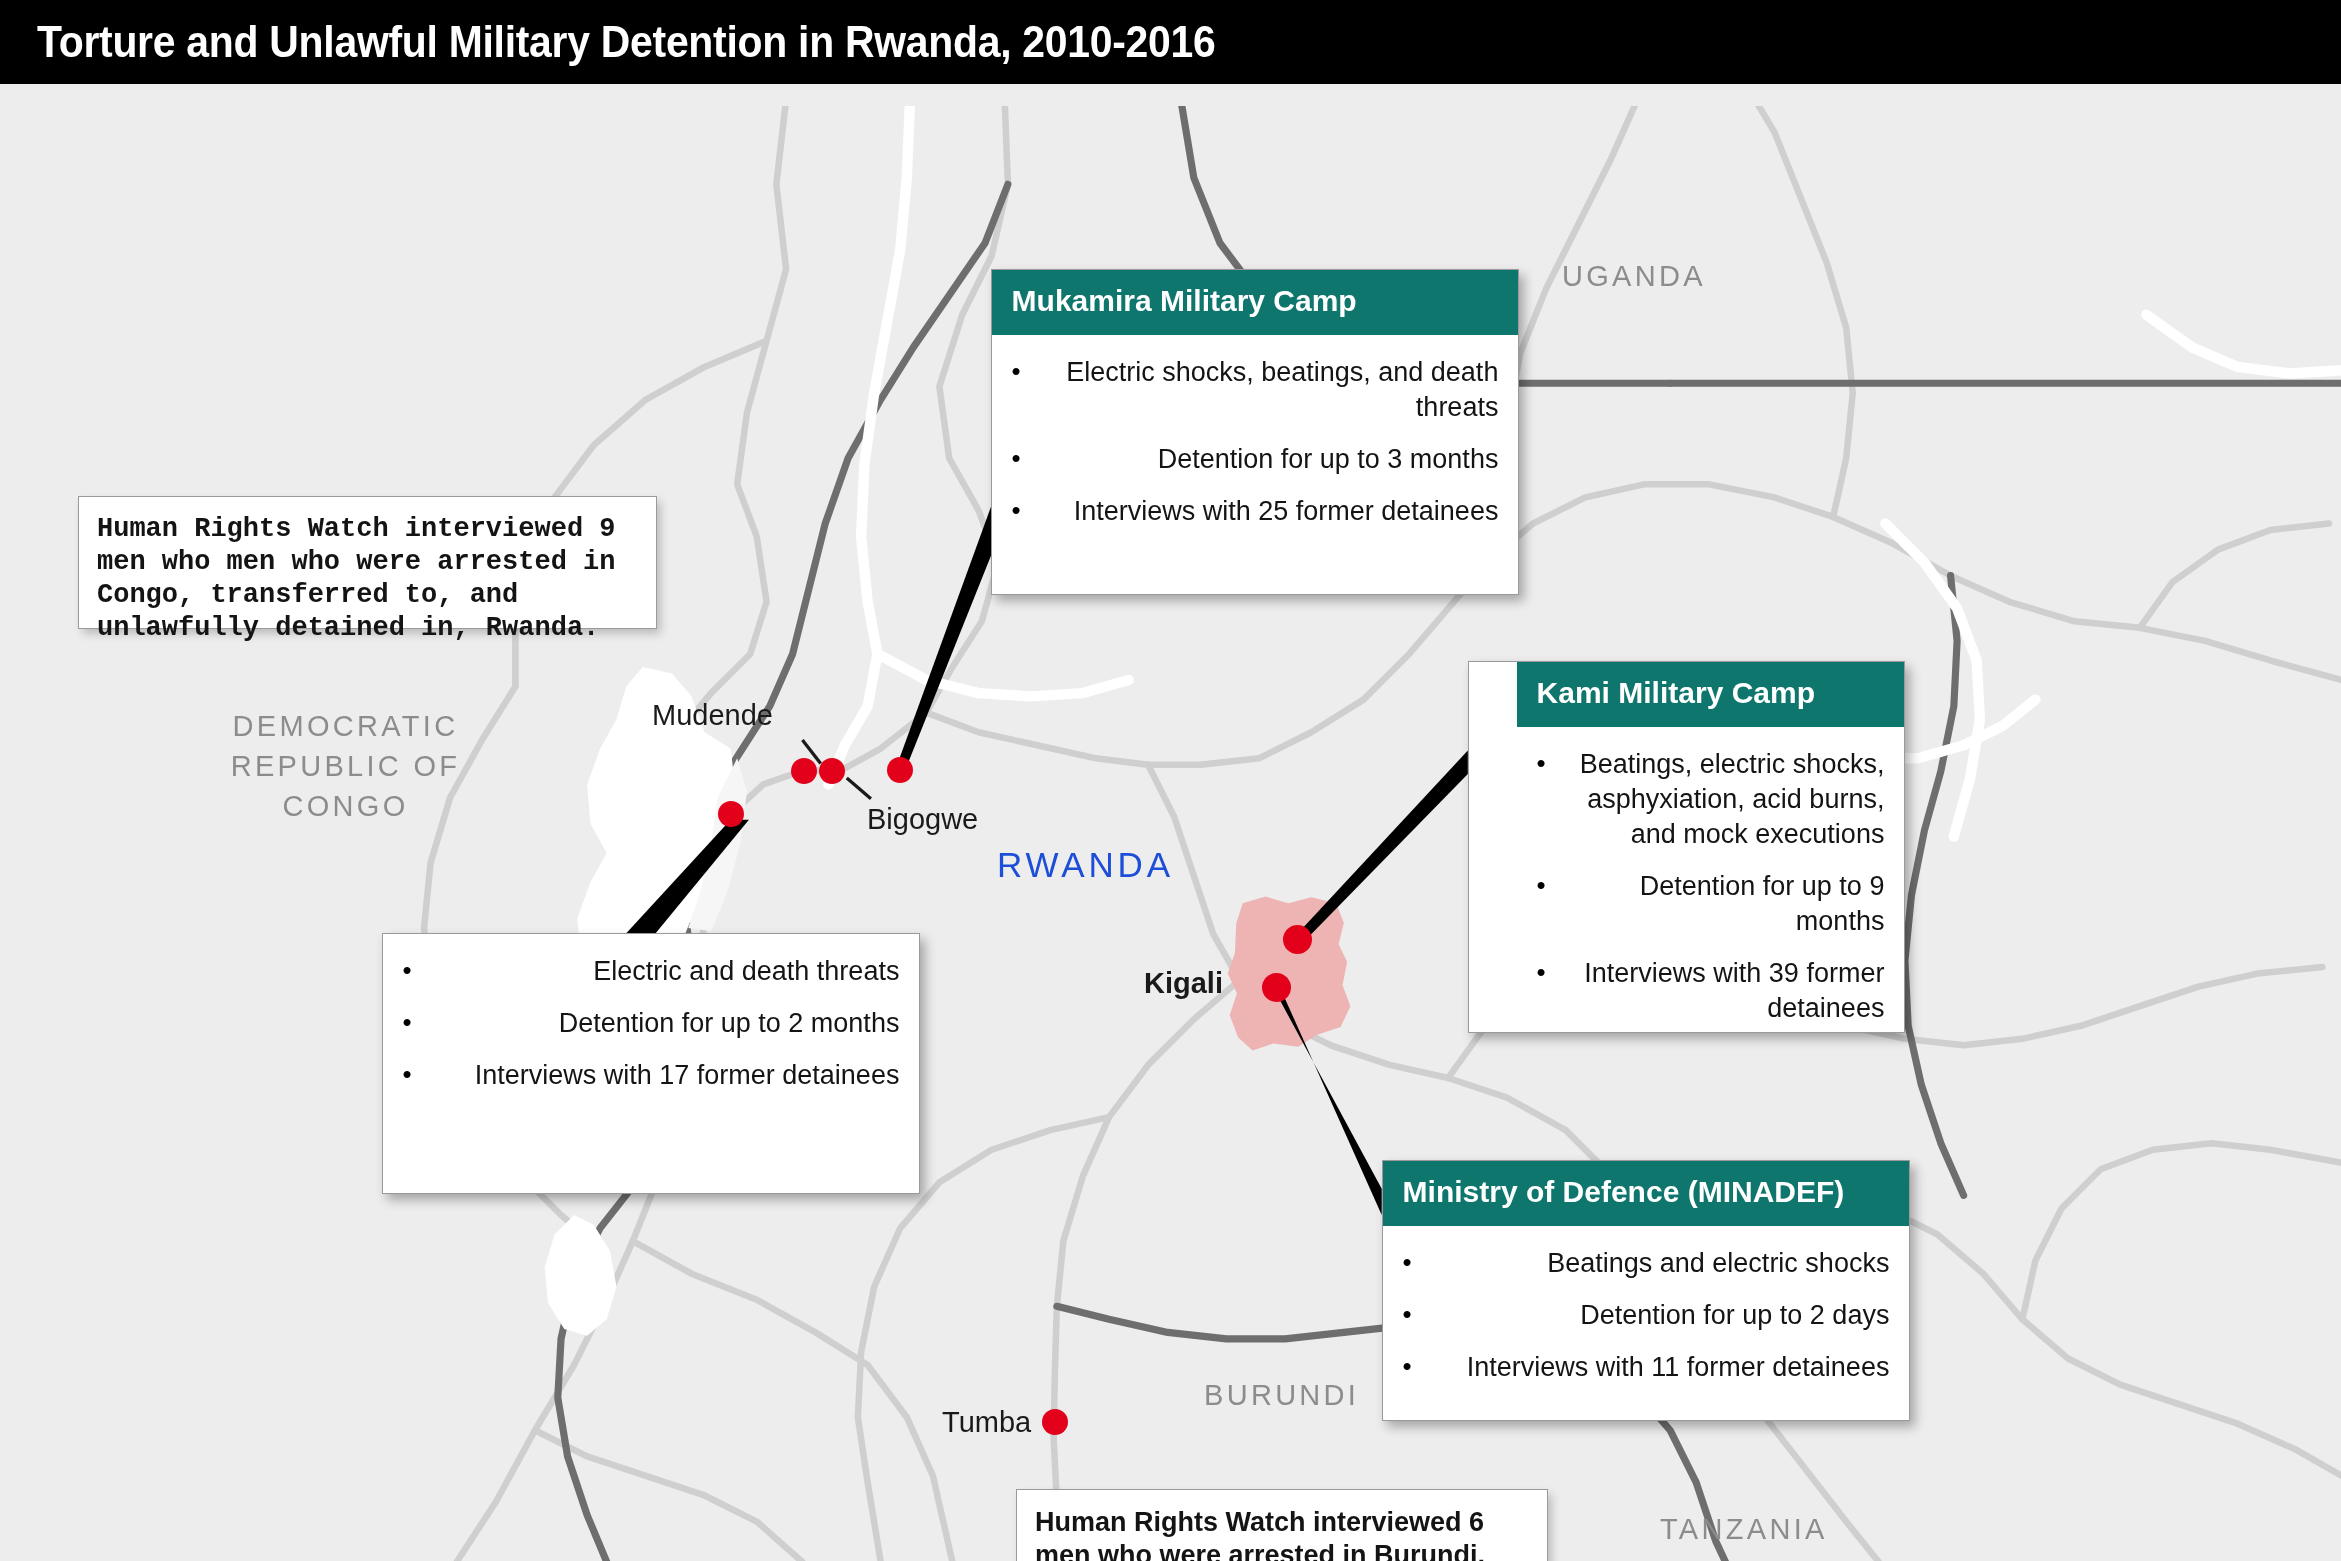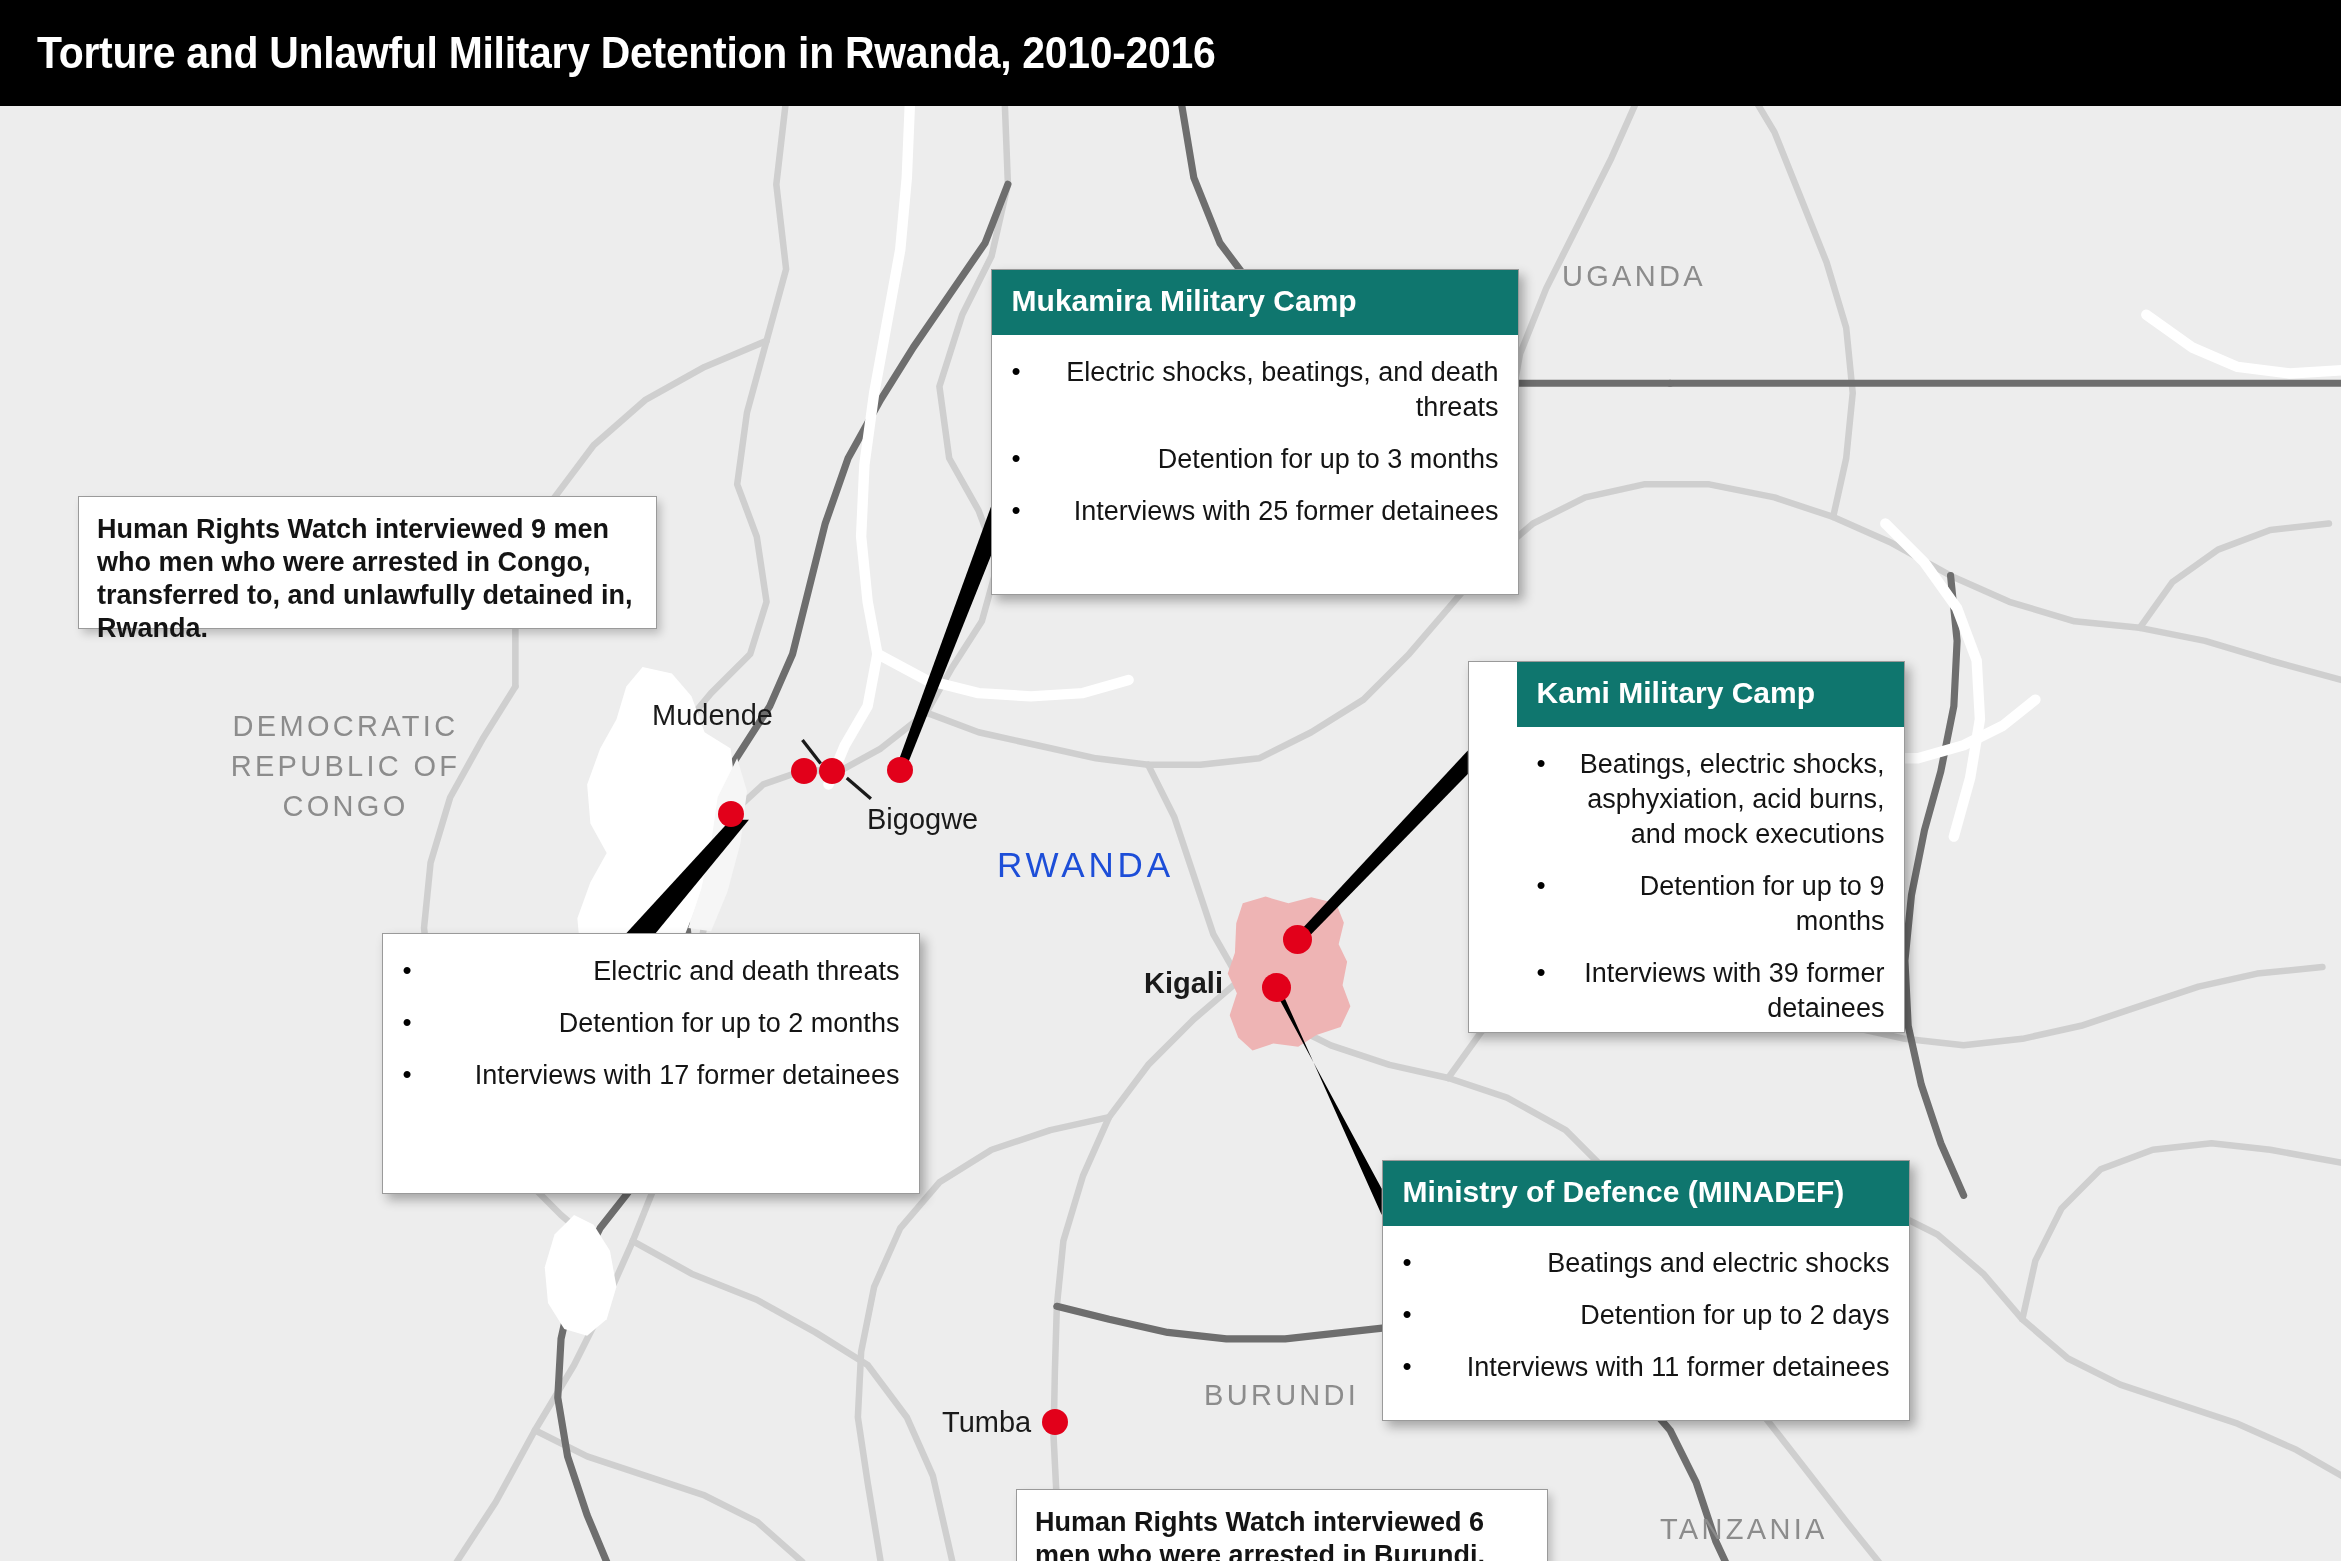--- a/index.html
+++ b/index.html
@@ -4,21 +4,21 @@
 <style>
   html,body{margin:0;padding:0;background:#ededed;}
   body{
     width:2342px;height:1562px;position:relative;overflow:hidden;
     font-family:"Liberation Sans","DejaVu Sans",sans-serif;
     -webkit-font-smoothing:antialiased;
   }
 
   
   #header{
-    position:absolute;left:0;top:0;width:2342px;height:106px;
+    position:absolute;left:0;top:0;width:2342px;height:84px;
     background:#000;color:#fff;box-sizing:border-box;
     display:flex;align-items:center;
   }
   #header-title{
     font-size:44px;font-weight:bold;letter-spacing:-0.3px;
     margin-left:37px;white-space:nowrap;
     transform:scaleX(0.93);transform-origin:left center;
   }
 
   
@@ -79,21 +79,21 @@
   }
   .note-box p{
     margin:0;font-size:27px;line-height:33px;color:#141414;font-weight:bold;
   }
 
   
   #box-mukamira{left:991px;top:163px;width:528px;height:326px;}
   #box-kami{left:1468px;top:555px;width:437px;height:372px;padding-left:48px;}
   #box-gendarmerie{left:382px;top:827px;width:538px;height:261px;}
   #box-minadef{left:1382px;top:1054px;width:528px;height:261px;}
-  #note-congo{left:78px;top:390px;width:579px;height:133px;}
+  #note-congo{left:78px;top:390px;width:579px;height:133px;font-family:Liberation Mono, monospace;}
   #note-burundi{left:1016px;top:1383px;width:532px;height:124px;}
 </style>
 </head>
 <body>
 
 <div id="header">
   <div id="header-title">Torture and Unlawful Military Detention in Rwanda, 2010-2016</div>
 </div>
 
 <div id="map-stage">

